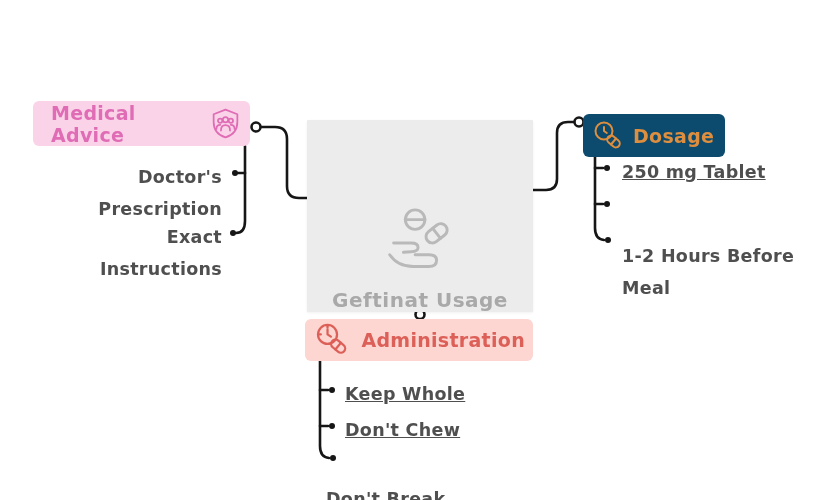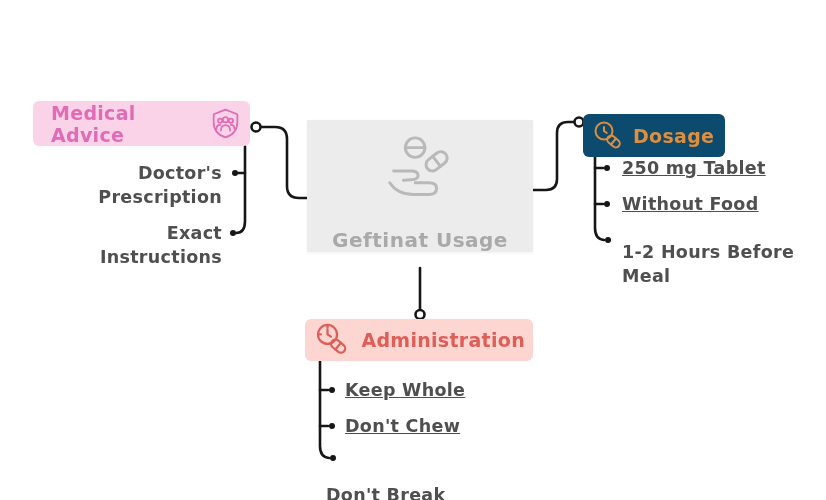--- a/index.html
+++ b/index.html
@@ -33,33 +33,33 @@
     left: 583px; top: 98px; width: 142px; height: 43px;
     background: #0c4a6e; color: #dd8e3e; font-size: 19px;
     justify-content: flex-start; padding: 0 8px; gap: 8px; margin-top: 16px;
   }
   .node-admin {
     left: 305px; top: 319px; width: 228px; height: 42px;
     background: #fdd5d1; color: #dc5f58; font-size: 19px;
     justify-content: space-between; padding: 0 8px; 
   }
   .node-center {
-    left: 307px; top: 120px; width: 226px; height: 132px;
+    left: 307px; top: 120px; width: 226px; height: 192px;
     background: #ececec; color: #a9a9a9; font-size: 20px;
-    flex-direction: column; justify-content: space-between;
+    flex-direction: column; justify-content: flex-end;
     border-radius: 1px; box-shadow: 0 1px 3px rgba(0,0,0,0.06);
   }
   .node-center .big-icon { margin-top: 12px; }
   .node-center .center-label { margin-top: 2px; letter-spacing: 0.5px; }
 
   .icon { display: inline-flex; flex: 0 0 auto; }
 
   .leaf {
     position: absolute; font-size: 17.5px; font-weight: bold;
-    color: #4f4f4f; line-height: 24px; letter-spacing: 0.3px;
+    color: #4f4f4f; line-height: 32px; letter-spacing: 0.3px;
   }
   .leaf.right-align { text-align: right; }
   .leaf.nowrap { white-space: nowrap; text-decoration: underline; }
 </style>
 </head>
 <body>
 
 <div class="canvas">
 
 
@@ -152,20 +152,19 @@
         </g>
       </svg>
     </span>
     <span>Administration</span>
   </div>
 
   <div class="leaf right-align" style="left:77px; top:161px; width:145px;">Doctor's Prescription</div>
   <div class="leaf right-align" style="left:77px; top:221px; width:145px;">Exact Instructions</div>
 
   <div class="leaf nowrap" style="left:622px; top:156px;">250 mg Tablet</div>
-  <div class="leaf nowrap" style="left:622px; top:192px;">Without Food</div>
   <div class="leaf" style="left:622px; top:228px; width:182px;margin-top:12px;">1-2 Hours Before Meal</div>
 
   <div class="leaf nowrap" style="left:345px; top:378px;">Keep Whole</div>
   <div class="leaf nowrap" style="left:345px; top:414px;">Don't Chew</div>
   <div class="leaf nowrap" style="left:326px; top:450px;margin-top:33px;">Don't Break</div>
 
 </div>
 
 </body></html>

